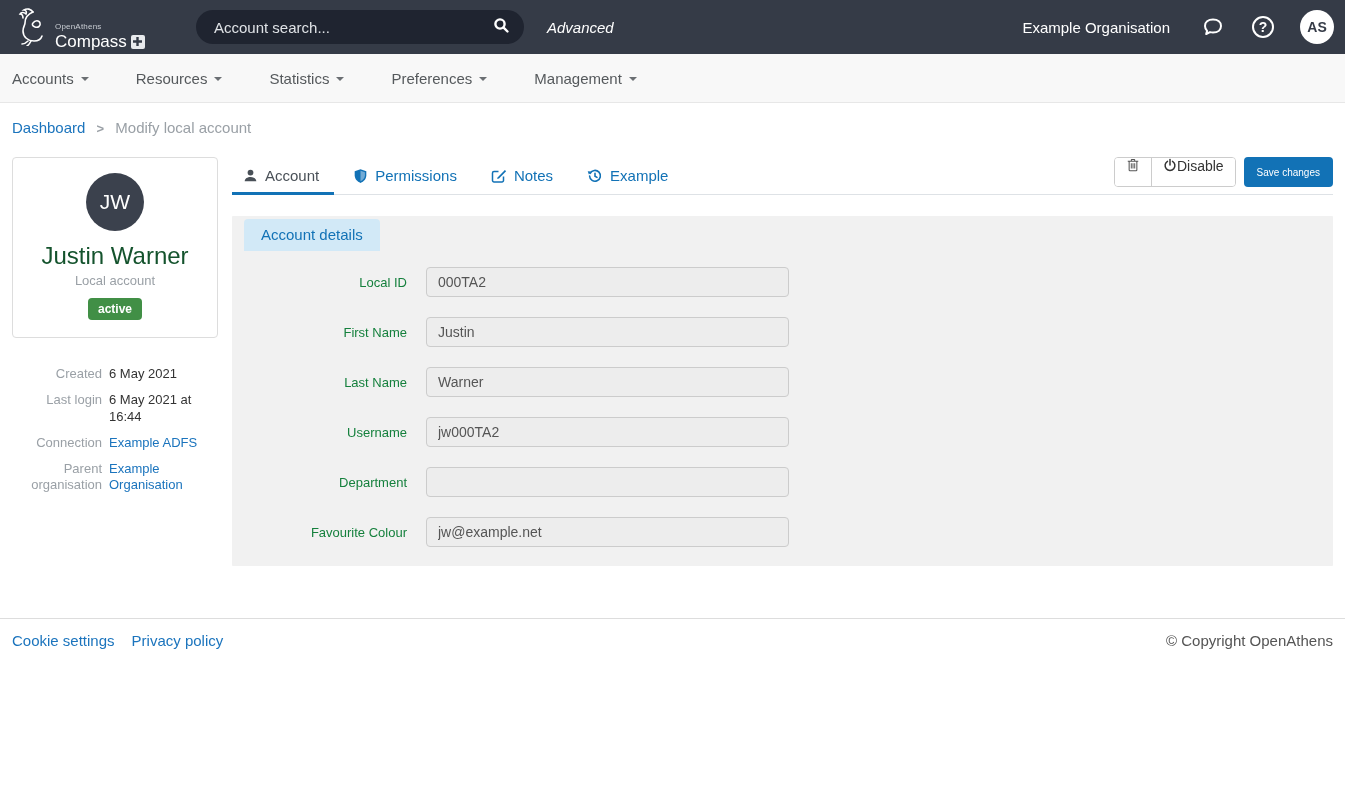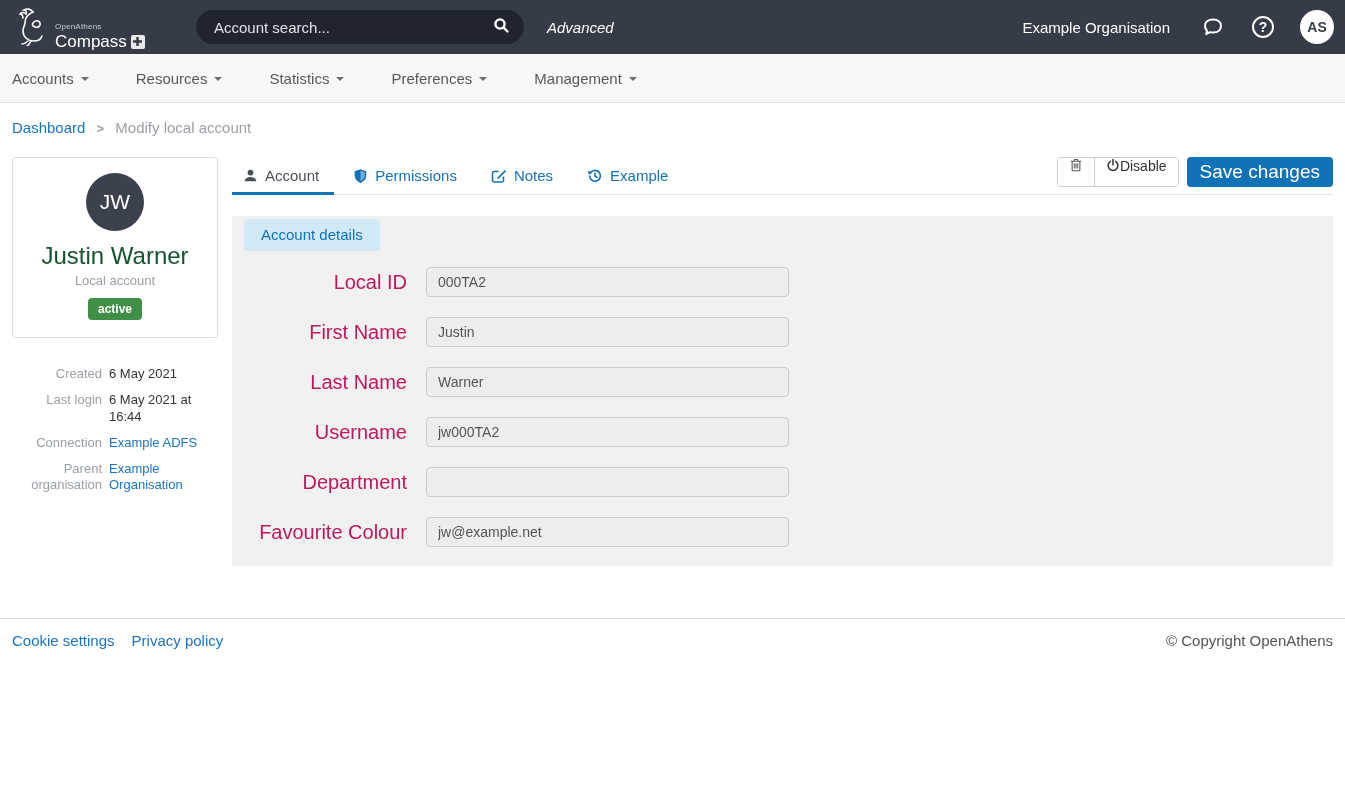--- a/index.html
+++ b/index.html
@@ -56,29 +56,29 @@
   
   .tabbar { display:flex; justify-content:space-between; align-items:flex-end; border-bottom:1px solid #dee2e6; }
   .tabs { display:flex; }
   .tab { display:flex; align-items:center; gap:7px; font-size:15px; color:#1272b6; padding:9px 15px 11px 11px; margin-right:8px; cursor:pointer; margin-bottom:-1px; }
   .tab.active { color:#495057; border-bottom:3px solid #1272b6; padding-bottom:8px; }
   .tab svg { display:block; }
   .actions { display:flex; align-items:center; margin-bottom:7px; }
   .btn-group { display:flex; border:1px solid #ccc; border-radius:4px; overflow:hidden; background:#fff; }
   .btn-light { display:flex; align-items:flex-start; gap:0; background:#fff; border:none; padding:0 11px; height:28px; font-size:14px; color:#333; font-family:inherit; cursor:pointer; }
   .btn-light + .btn-light { border-left:1px solid #ccc; }
-  .btn-primary { margin-left:8px; background:#1272b6; color:#fff; border:none; border-radius:4px; height:30px; padding:0 13px; font-size:19px; font-family:inherit; cursor:pointer; }
+  .btn-primary { margin-left:8px; background:#1272b6; color:#fff; border:none; border-radius:4px; height:30px; padding:0 13px; font-size:10px; font-family:inherit; cursor:pointer; }
 
   
   .panel { margin-top:21px; background:#f1f1f1; padding:3px 11px 19px; min-height:347px; border-radius:1px; }
   .panel-tab { display:inline-block; margin-left:1px; background:#d2e9f7; color:#1272b6; font-size:15px; padding:7px 17px 8px; border-radius:4px 4px 0 0; cursor:pointer; }
   .form { margin-top:16px; }
   .form-row { display:flex; align-items:center; margin-bottom:20px; }
   .form-row:last-child { margin-bottom:0; }
-  .form-label { width:183px; flex:0 0 183px; text-align:right; padding-right:19px; font-size:20px; color:#be185d; }
+  .form-label { width:183px; flex:0 0 183px; text-align:right; padding-right:19px; font-size:13px; color:#15803d; }
   .form-input { width:363px; height:30px; background:#ededed; border:1px solid #ccc; border-radius:4px; color:#555; font-size:14px; padding:0 11px; font-family:inherit; }
 
   
   .footer { margin-top:52px; border-top:1px solid #ddd; padding:13px 12px; display:flex; justify-content:space-between; align-items:center; font-size:15px; }
   .footer-links { display:flex; gap:17px; }
   .footer-links a { color:#1b74bd; text-decoration:none; cursor:pointer; }
   .copyright { color:#555; }
 </style>
 </head>
 <body>

